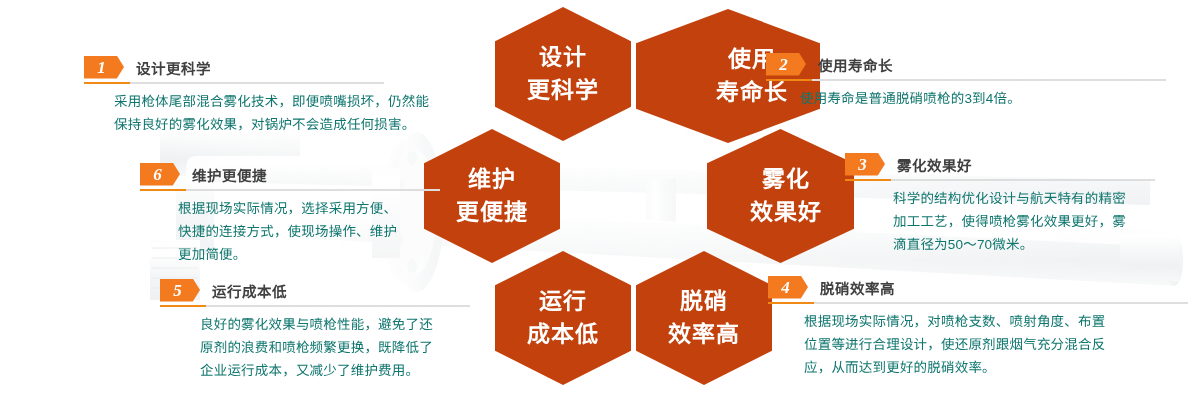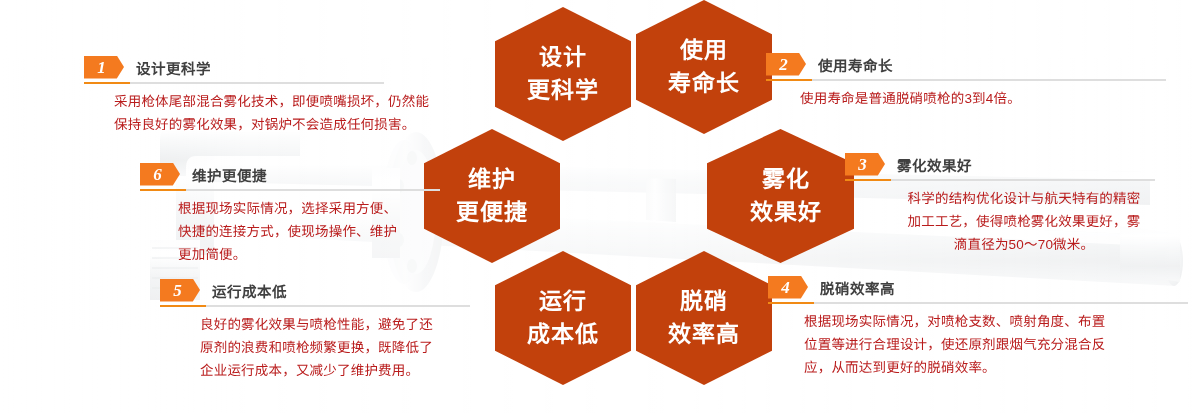--- a/index.html
+++ b/index.html
@@ -56,21 +56,21 @@
     font-size: 23px;
     font-weight: bold;
     line-height: 1.45;
     letter-spacing: 1px;
     text-align: center;
     white-space: nowrap;
   }
 
   
   .hex-1 { left: 495px; top: 7px; }    
-  .hex-2 { left: 636px; top: 0; }    
+  .hex-2 { left: 636px; top: 9px; padding-left: 48px; }    
   .hex-3 { left: 424px; top: 129px; }  
   .hex-4 { left: 707px; top: 129px; padding-left: 11px; }  
   .hex-5 { left: 495px; top: 251px; }  
   .hex-6 { left: 636px; top: 251px; }  
 
   
   .feature {
     position: absolute;
   }
   .feature-head {
@@ -120,34 +120,34 @@
     position: absolute;
     left: 0; top: 0;
     width: 46px;
     height: 2px;
     background: #F18A14;
   }
   .feature-body {
     margin-top: 6px;
     font-size: 13.5px;
     line-height: 1.72;
-    color: #b91c1c;
+    color: #0f766e;
     letter-spacing: 0.2px;
   }
   .feature-body .ln { display: block; white-space: nowrap; }
 
   
   .f1 { left: 84px;  top: 55px;  width: 300px; }
   .f1 .feature-body { margin-left: 30px; }
 
   .f2 { left: 766px; top: 52px;  width: 400px; }
   .f2 .feature-body { margin-left: 34px; }
 
   .f3 { left: 845px; top: 152px; width: 310px; }
-  .f3 .feature-body { margin-left: 48px; text-align: center; }
+  .f3 .feature-body { margin-left: 48px; }
 
   .f4 { left: 768px; top: 275px; width: 420px; }
   .f4 .feature-body { margin-left: 36px; }
 
   .f5 { left: 160px; top: 278px; width: 310px; }
   .f5 .feature-body { margin-left: 40px; }
 
   .f6 { left: 140px; top: 162px; width: 300px; }
   .f6 .feature-body { margin-left: 38px; }
 </style>

